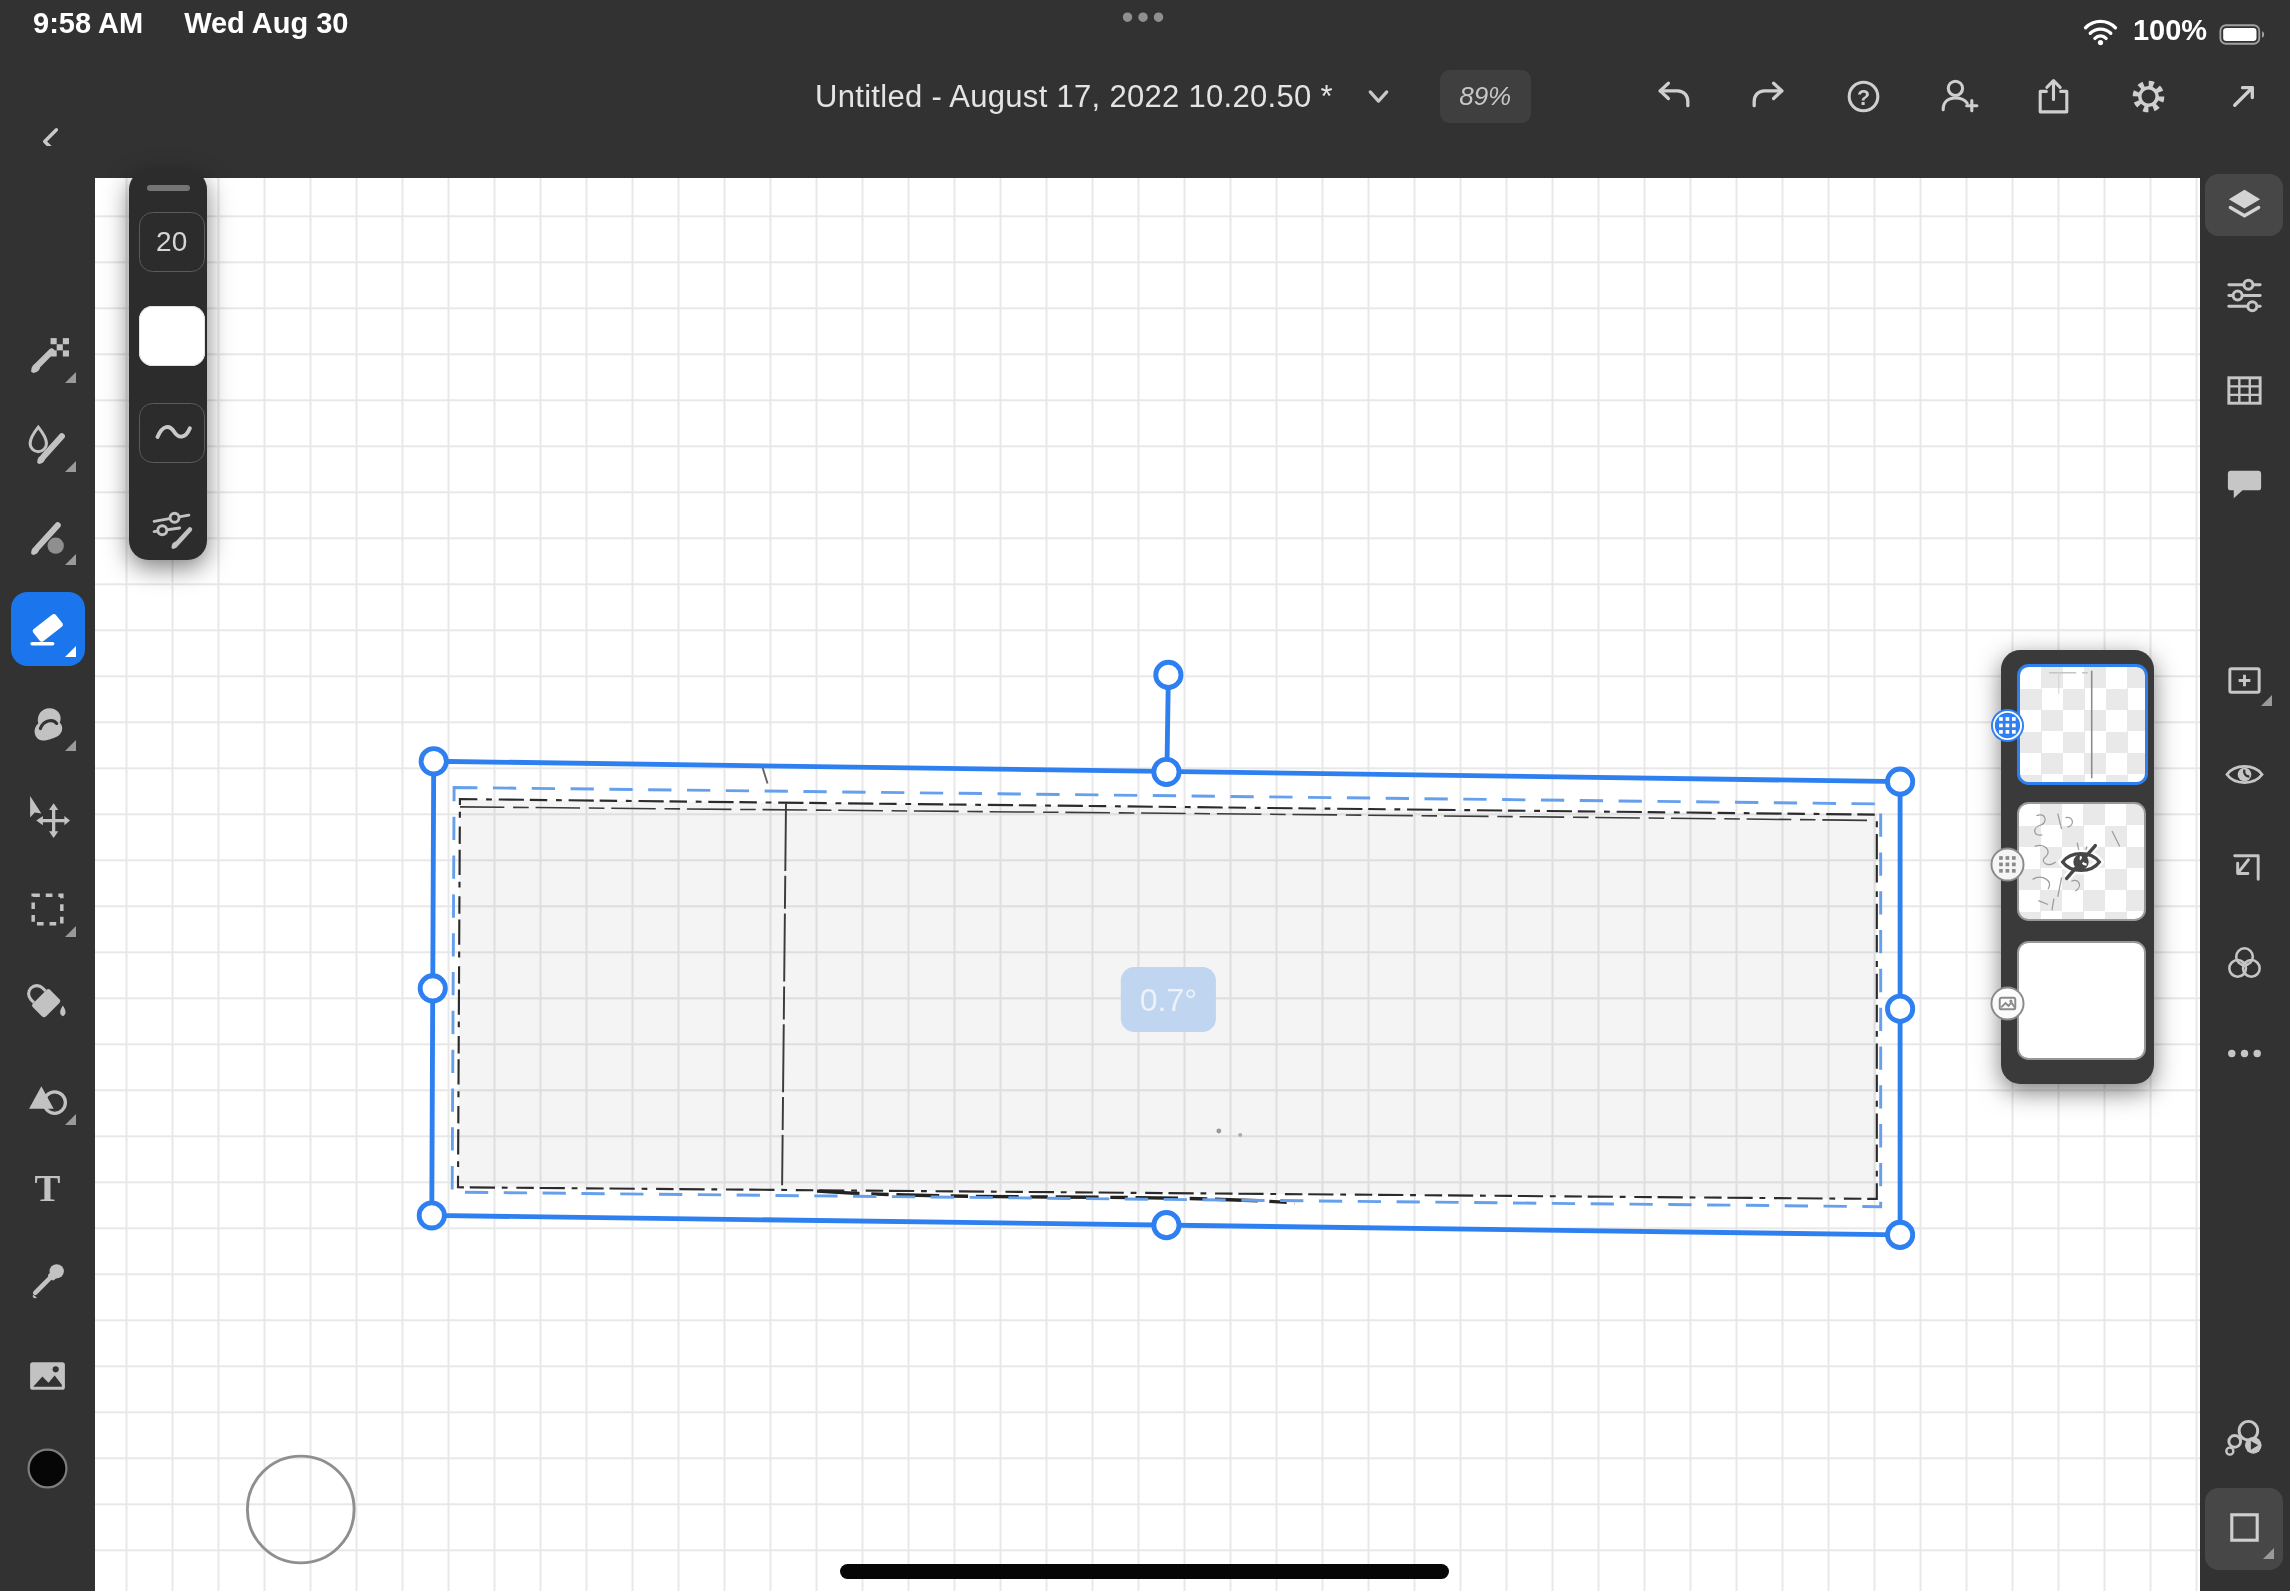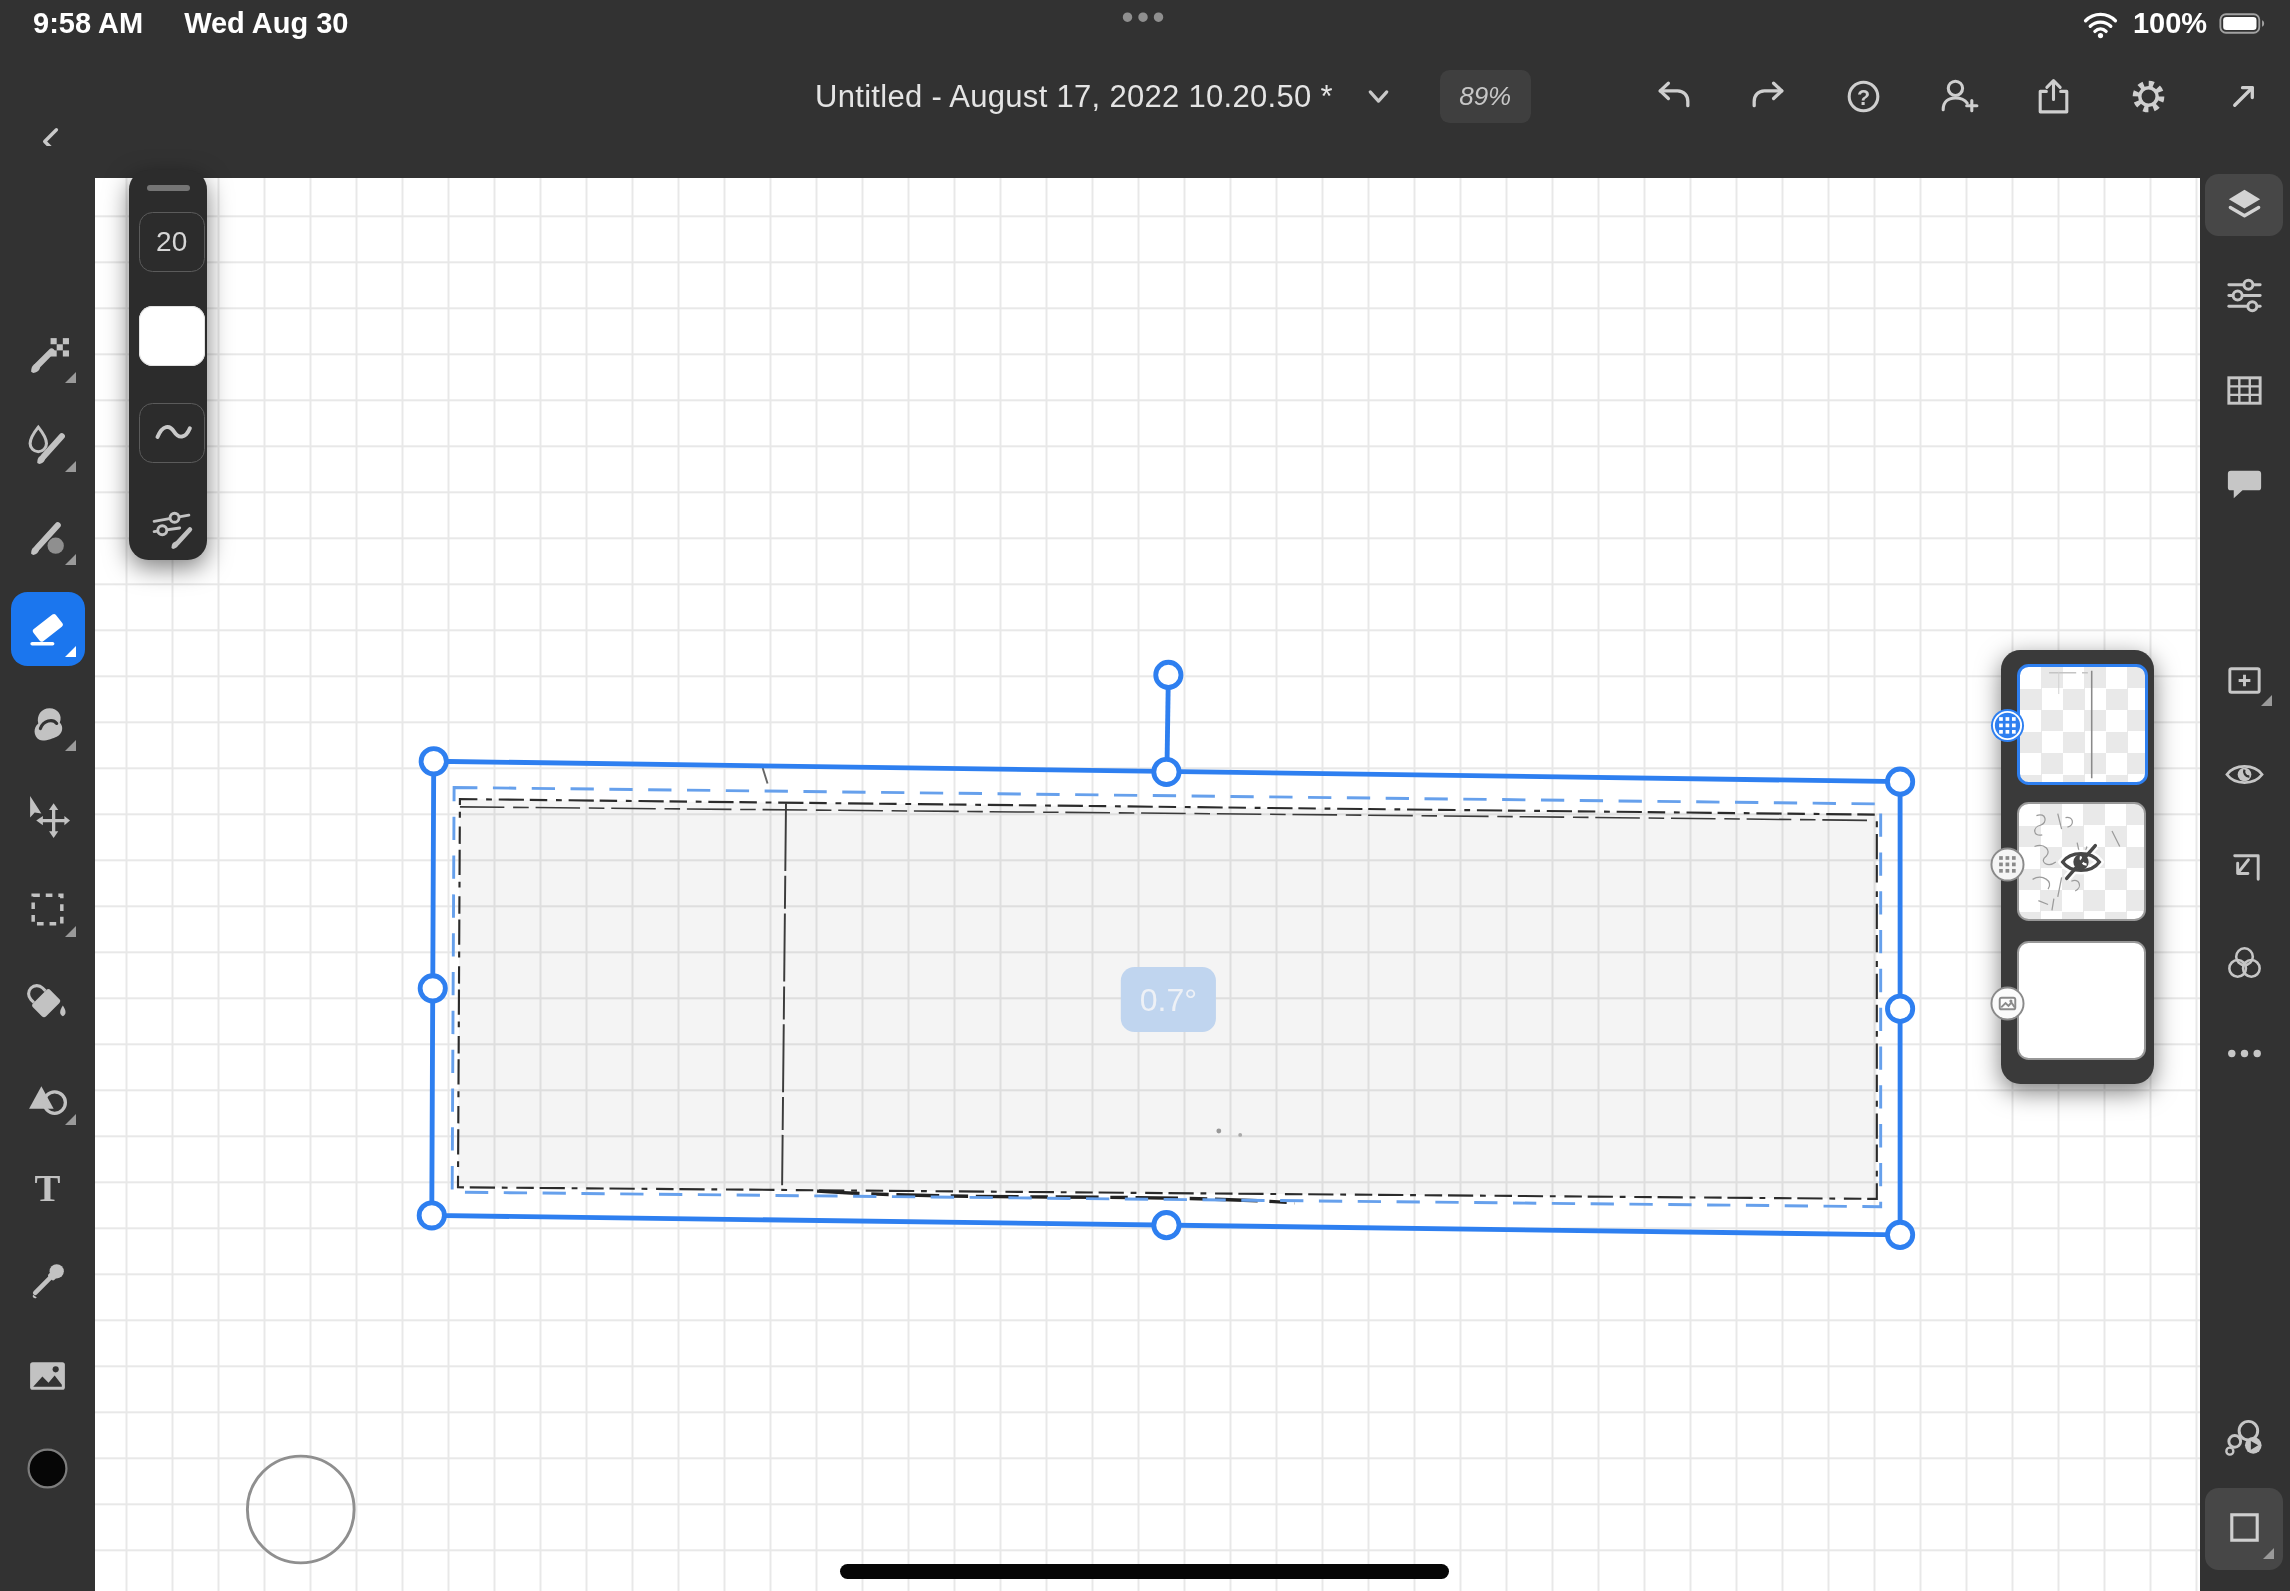--- a/index.html
+++ b/index.html
@@ -4,21 +4,21 @@
 <style>
   html,body{margin:0;padding:0;background:#111;}
   .screen{position:relative;width:2290px;height:1591px;background:#323232;overflow:hidden;
           font-family:"Liberation Sans",sans-serif;-webkit-font-smoothing:antialiased;}
   
   .statusbar{position:absolute;left:0;top:0;width:100%;height:47px;}
   .status-left{position:absolute;left:33px;top:0;height:47px;display:flex;align-items:center;gap:41px;}
   .status-text{color:#fff;font-size:29px;font-weight:600;}
   .status-ellipsis{position:absolute;left:50%;transform:translateX(-50%);top:-1.9px;color:#8f8f8f;
                    font-size:33px;letter-spacing:3.9px;font-weight:700;}
-  .status-right{position:absolute;right:21.3px;top:0;height:47px;display:flex;align-items:center;gap:11.6px;}
+  .status-right{position:absolute;right:21.3px;top:0;height:47px;display:flex;align-items:flex-end;gap:11.6px;}
   .navbar{position:absolute;left:0;top:47px;width:100%;height:99px;}
   .nav-btn{width:54px;height:54px;display:flex;align-items:center;justify-content:center;border-radius:9.7px;}
   .back-btn{position:absolute;left:25px;top:67px;}
   .nav-title-group{position:absolute;left:815px;top:0;height:99px;display:flex;align-items:center;}
   .doc-title{color:#e4e4e4;font-size:31px;font-weight:400;letter-spacing:0.3px;white-space:nowrap;}
   .title-chevron{margin-left:29px;}
   .zoom-badge{margin-left:45px;background:#3f3f3f;border-radius:9.7px;padding:10.7px 19.4px;color:#c7c7c7;font-size:26px;font-style:italic;}
   .nav-right{position:absolute;right:19.4px;top:0;height:99px;display:flex;align-items:center;gap:41px;}
   
   .canvas{position:absolute;left:95px;top:146px;width:2105px;height:1446px;background:#fff;

